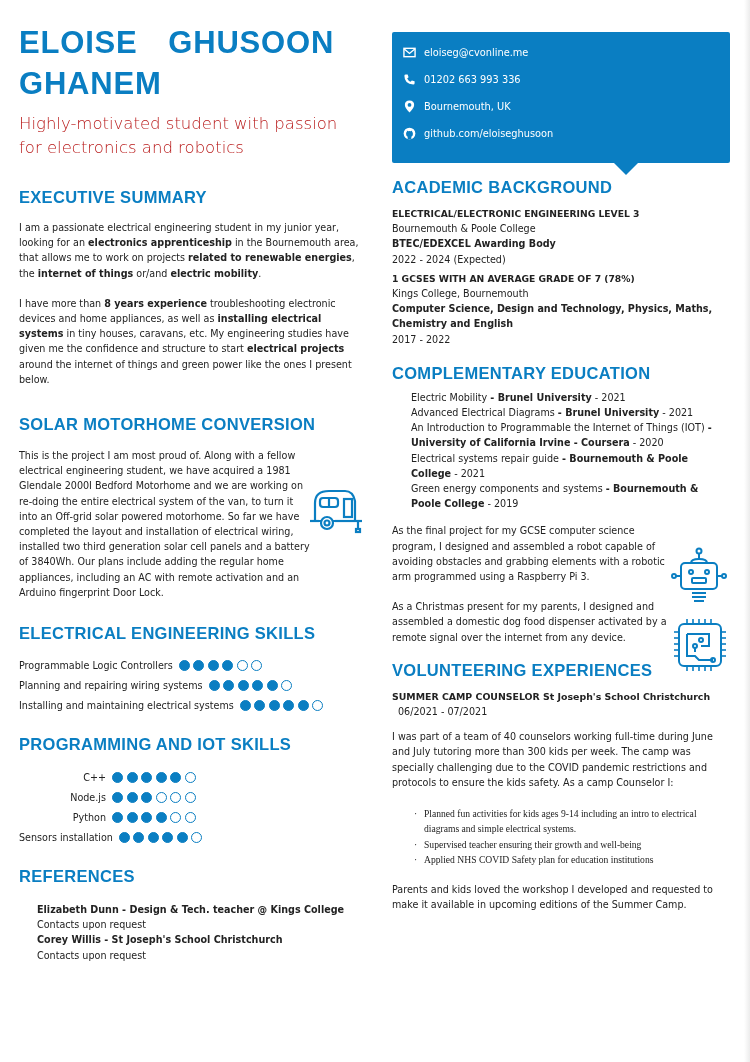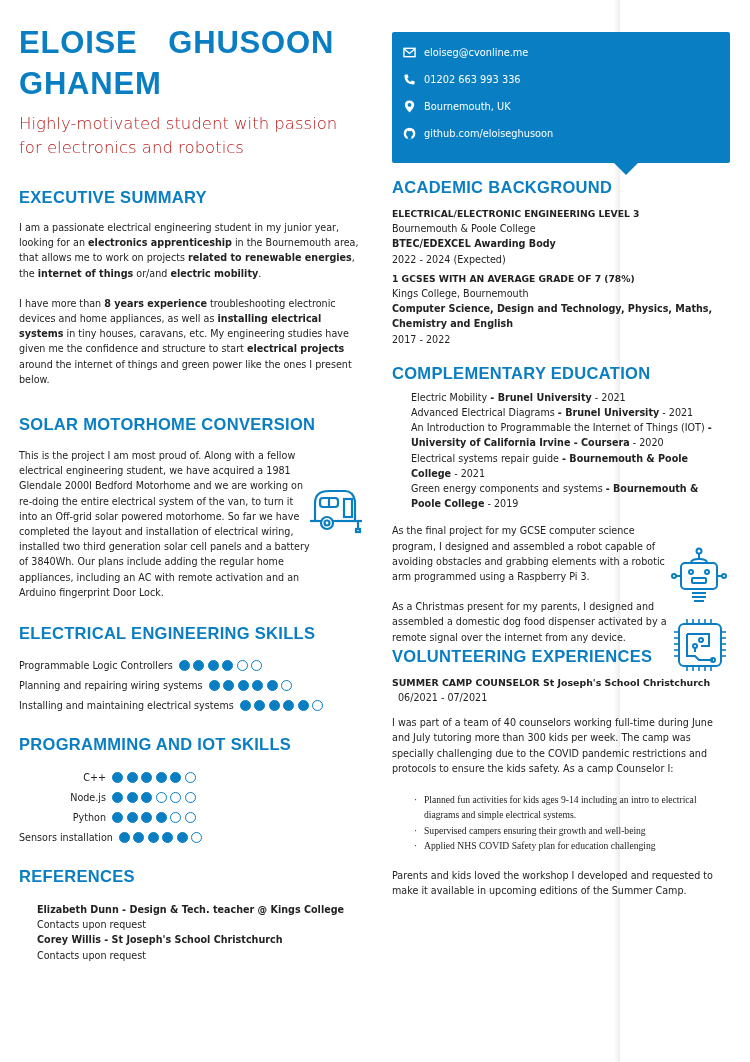--- a/index.html
+++ b/index.html
@@ -1,18 +1,18 @@
 <!DOCTYPE html>
 <html><head>
 <meta charset="utf-8">
 <style>
   * { margin:0; padding:0; box-sizing:border-box; }
   html, body { width:750px; height:1062px; background:#fff; overflow:hidden; }
   body { font-family:"DejaVu Sans", "Liberation Sans", sans-serif; color:#222; position:relative; }
-  .page { position:absolute; left:0; top:0; width:620px; height:1062px; background:#fff; }
+  .page { position:absolute; left:0; top:0; width:750px; height:1062px; background:#fff; }
   .edge { position:absolute; right:0; top:0; width:6px; height:1062px; background:linear-gradient(to right,#fff,#ececec); }
   .left { position:absolute; left:19px; top:22px; width:345px; }
   .right { position:absolute; left:392px; top:32px; width:338px; }
 
   .name { font-family:"Liberation Sans", sans-serif; font-weight:700; color:#0a7ec2; font-size:31px; line-height:41px; letter-spacing:0.8px; word-spacing:6px; }
   .tagline { font-size:16.5px; line-height:24px; color:#b91c1c; margin-top:8px; font-weight:300; }
 
   .h2 { font-family:"Liberation Sans", sans-serif; font-weight:700; color:#0a7ec2; font-size:16.5px; letter-spacing:0.3px; }
   .p { font-size:9.6px; line-height:15.2px; color:#222; }
   .p b, .bold { font-weight:700; }
@@ -278,31 +278,31 @@
             <line x1="50" y1="16" x2="55" y2="16"></line>
               <line x1="50" y1="22" x2="55" y2="22"></line>
               <line x1="50" y1="28" x2="55" y2="28"></line>
               <line x1="50" y1="34" x2="55" y2="34"></line>
               <line x1="50" y1="40" x2="55" y2="40"></line>
           </g>
         </svg>
       </div>
     </div>
 
-    <div style="margin-top:2px">
+    <div style="margin-top:16px">
       <div class="h2">VOLUNTEERING EXPERIENCES</div>
       <div class="p" style="margin-top:9px">
         <div class="bold" style="font-size:9.4px">
           <span>SUMMER CAMP COUNSELOR</span>
           <span>St Joseph's School Christchurch</span>
         </div>
         <div style="padding-left:6px">06/2021 - 07/2021</div>
         <p style="margin-top:10px">I was part of a team of 40 counselors working full-time during June and July tutoring more than 300 kids per week. The camp was specially challenging due to the COVID pandemic restrictions and protocols to ensure the kids safety. As a camp Counselor I:</p>
         <ul class="bul" style="margin-top:16px; padding-left:22px">
           <li>Planned fun activities for kids ages 9-14 including an intro to electrical diagrams and simple electrical systems.</li>
-          <li>Supervised campers ensuring their growth and well-being</li>
-          <li>Applied NHS COVID Safety plan for education challenging</li>
+          <li>Supervised teacher ensuring their growth and well-being</li>
+          <li>Applied NHS COVID Safety plan for education institutions</li>
         </ul>
         <p style="margin-top:15px">Parents and kids loved the workshop I developed and requested to make it available in upcoming editions of the Summer Camp.</p>
       </div>
     </div>
   </div>
 </div>
 
 </body></html>

